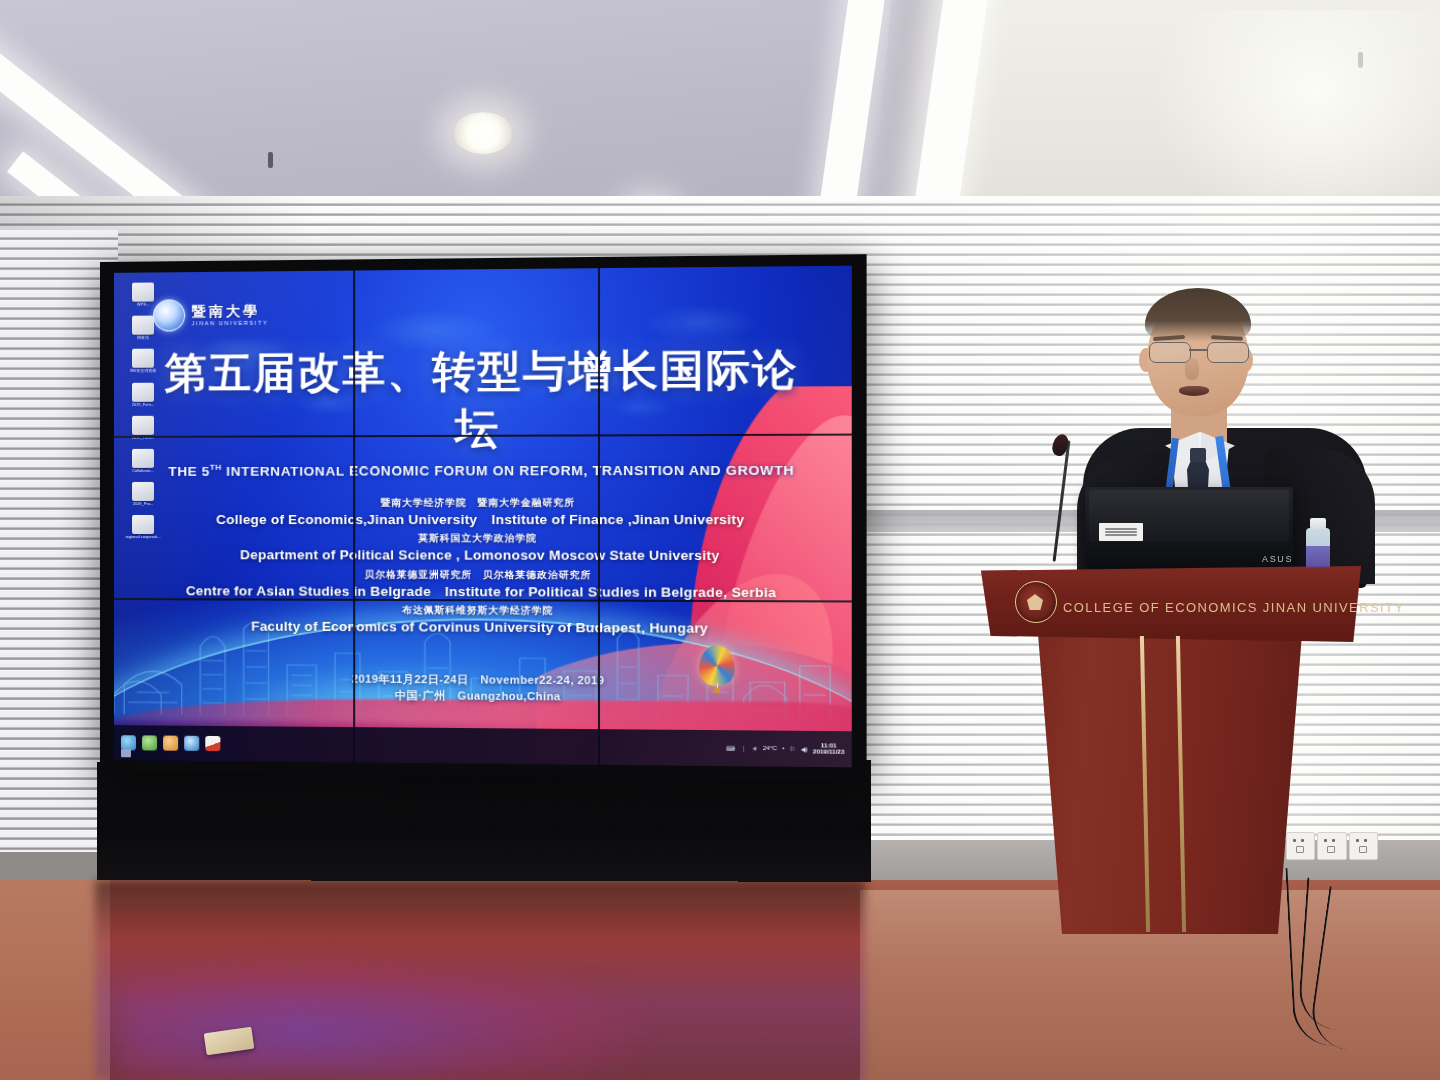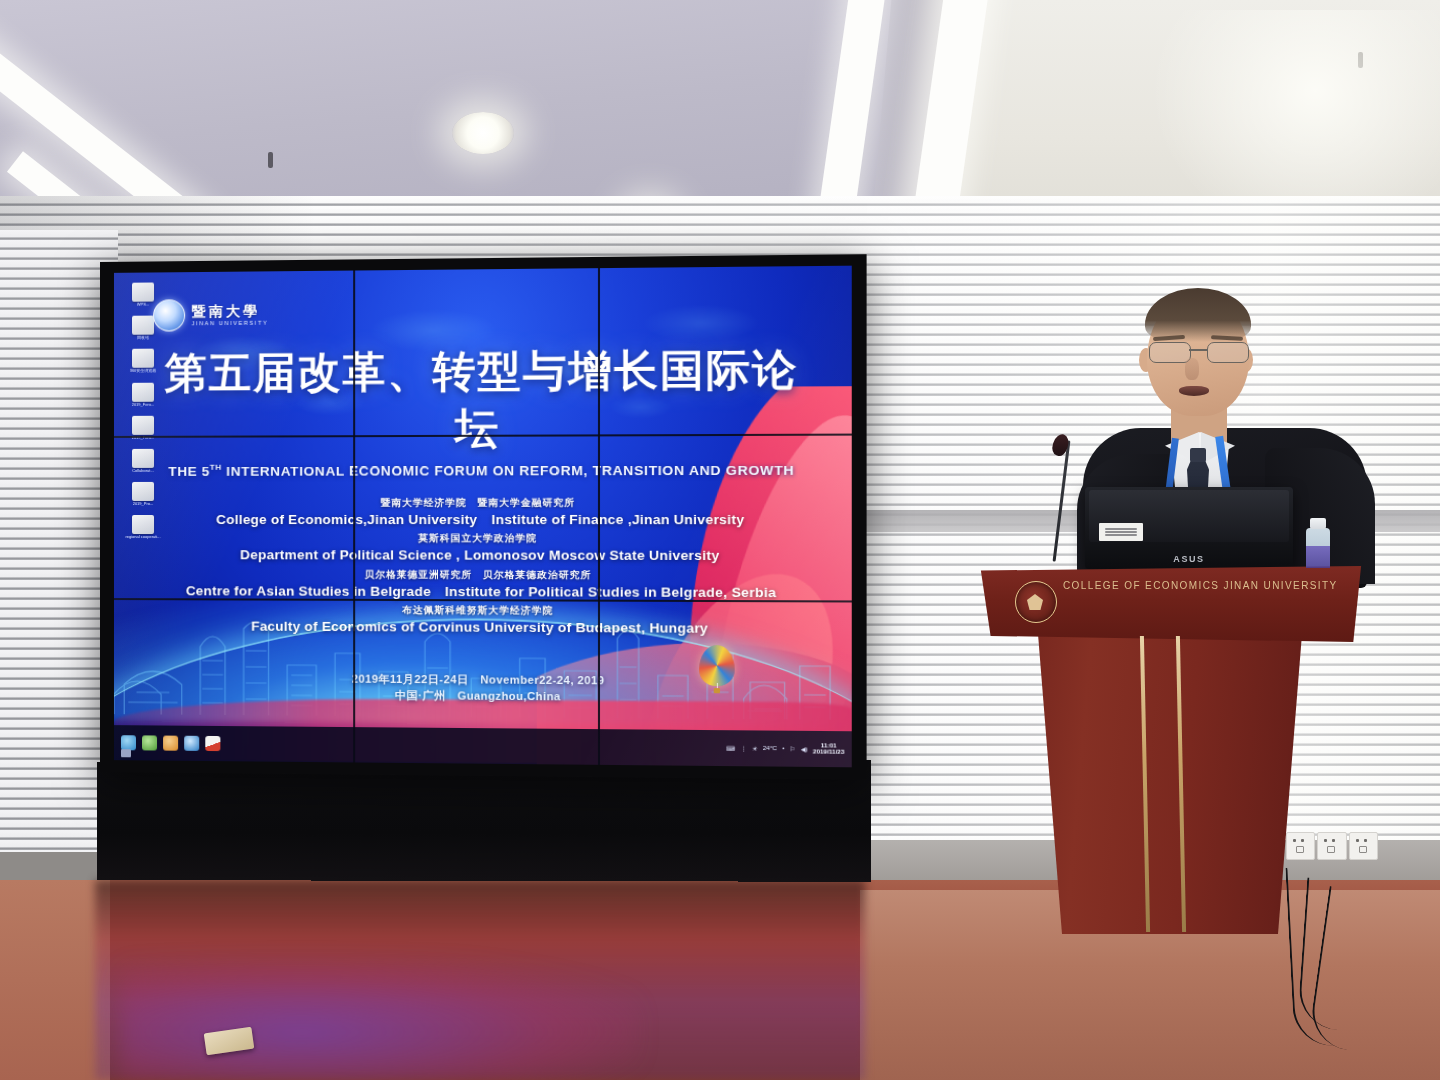--- a/index.html
+++ b/index.html
@@ -180,33 +180,33 @@
   .ps2{left:1179px;transform:skewX(1.2deg);}
   .podium-logo{position:absolute;left:1015px;top:581px;width:40px;height:40px;z-index:14;
     border-radius:50%;border:1.6px solid #e4c98f;
     background:radial-gradient(circle at 42% 38%,#8a3228,#6a221a 70%);
     box-shadow:inset 0 0 6px rgba(0,0,0,.5);}
   .podium-logo i{position:absolute;left:11px;top:12px;width:16px;height:16px;
     background:#e8d0a0;clip-path:polygon(50% 0%,100% 38%,84% 100%,16% 100%,0% 38%);opacity:.92;}
   .podium-text{position:absolute;left:1063px;top:580px;z-index:14;}
   .podium-text .cn{font-size:22px;font-weight:bold;letter-spacing:5px;line-height:1;
     color:#efd9a4;text-shadow:0 1px 2px rgba(0,0,0,.6);}
-  .podium-text .en{margin-top:0;font-size:10px;letter-spacing:1.4px;color:#e0c694;opacity:.95;}
+  .podium-text .en{margin-top:20px;font-size:13px;letter-spacing:1.4px;color:#e0c694;opacity:.95;}
 
   
   .laptop{position:absolute;left:1085px;top:487px;width:208px;height:82px;z-index:12;
     background:linear-gradient(180deg,#22242a 0%,#15161a 55%,#0c0d10 100%);
     border-radius:4px 4px 3px 3px;box-shadow:0 5px 14px rgba(0,0,0,.5);}
   .laptop-lid{position:absolute;left:4px;top:3px;right:4px;height:52px;border-radius:3px;
     background:linear-gradient(180deg,#2c2e35,#17181d);}
   .laptop-label{position:absolute;left:14px;top:36px;width:44px;height:18px;border-radius:1px;
     background:#f1f1ee;display:flex;flex-direction:column;justify-content:center;align-items:center;gap:1px;}
   .laptop-label span{display:block;width:32px;height:2px;background:#8d8d90;border-radius:1px;}
-  .laptop-brand{position:absolute;left:0;right:0;bottom:5px;text-align:center;
-    font-size:9px;letter-spacing:1.6px;font-weight:bold;color:#b9bcc4;}
+  .laptop-brand{position:absolute;left:0;right:0;bottom:5px;text-align:right;
+    font-size:9px;letter-spacing:1.6px;font-weight:normal;color:#b9bcc4;}
   .mic-stem{position:absolute;left:1060px;top:440px;width:3px;height:122px;z-index:12;
     background:linear-gradient(180deg,#3a3c42,#26282d);transform:rotate(7deg);border-radius:2px;}
   .mic-head{position:absolute;left:1053px;top:434px;width:15px;height:22px;z-index:13;
     background:linear-gradient(160deg,#3c1f22,#1d1013);border-radius:50% 50% 45% 45%;transform:rotate(18deg);}
   .bottle{position:absolute;left:1306px;top:528px;width:24px;height:48px;z-index:12;
     background:linear-gradient(180deg,rgba(225,240,250,.9),rgba(190,215,235,.85));border-radius:4px 4px 5px 5px;}
   .bottle-cap{position:absolute;left:1310px;top:518px;width:16px;height:11px;z-index:13;
     background:linear-gradient(180deg,#f2f4f6,#d7dbe0);border-radius:2px;}
   .bottle-lbl{position:absolute;left:1306px;top:546px;width:24px;height:22px;z-index:13;
     background:linear-gradient(180deg,#6a5ab8,#4b3e96);opacity:.85;}

